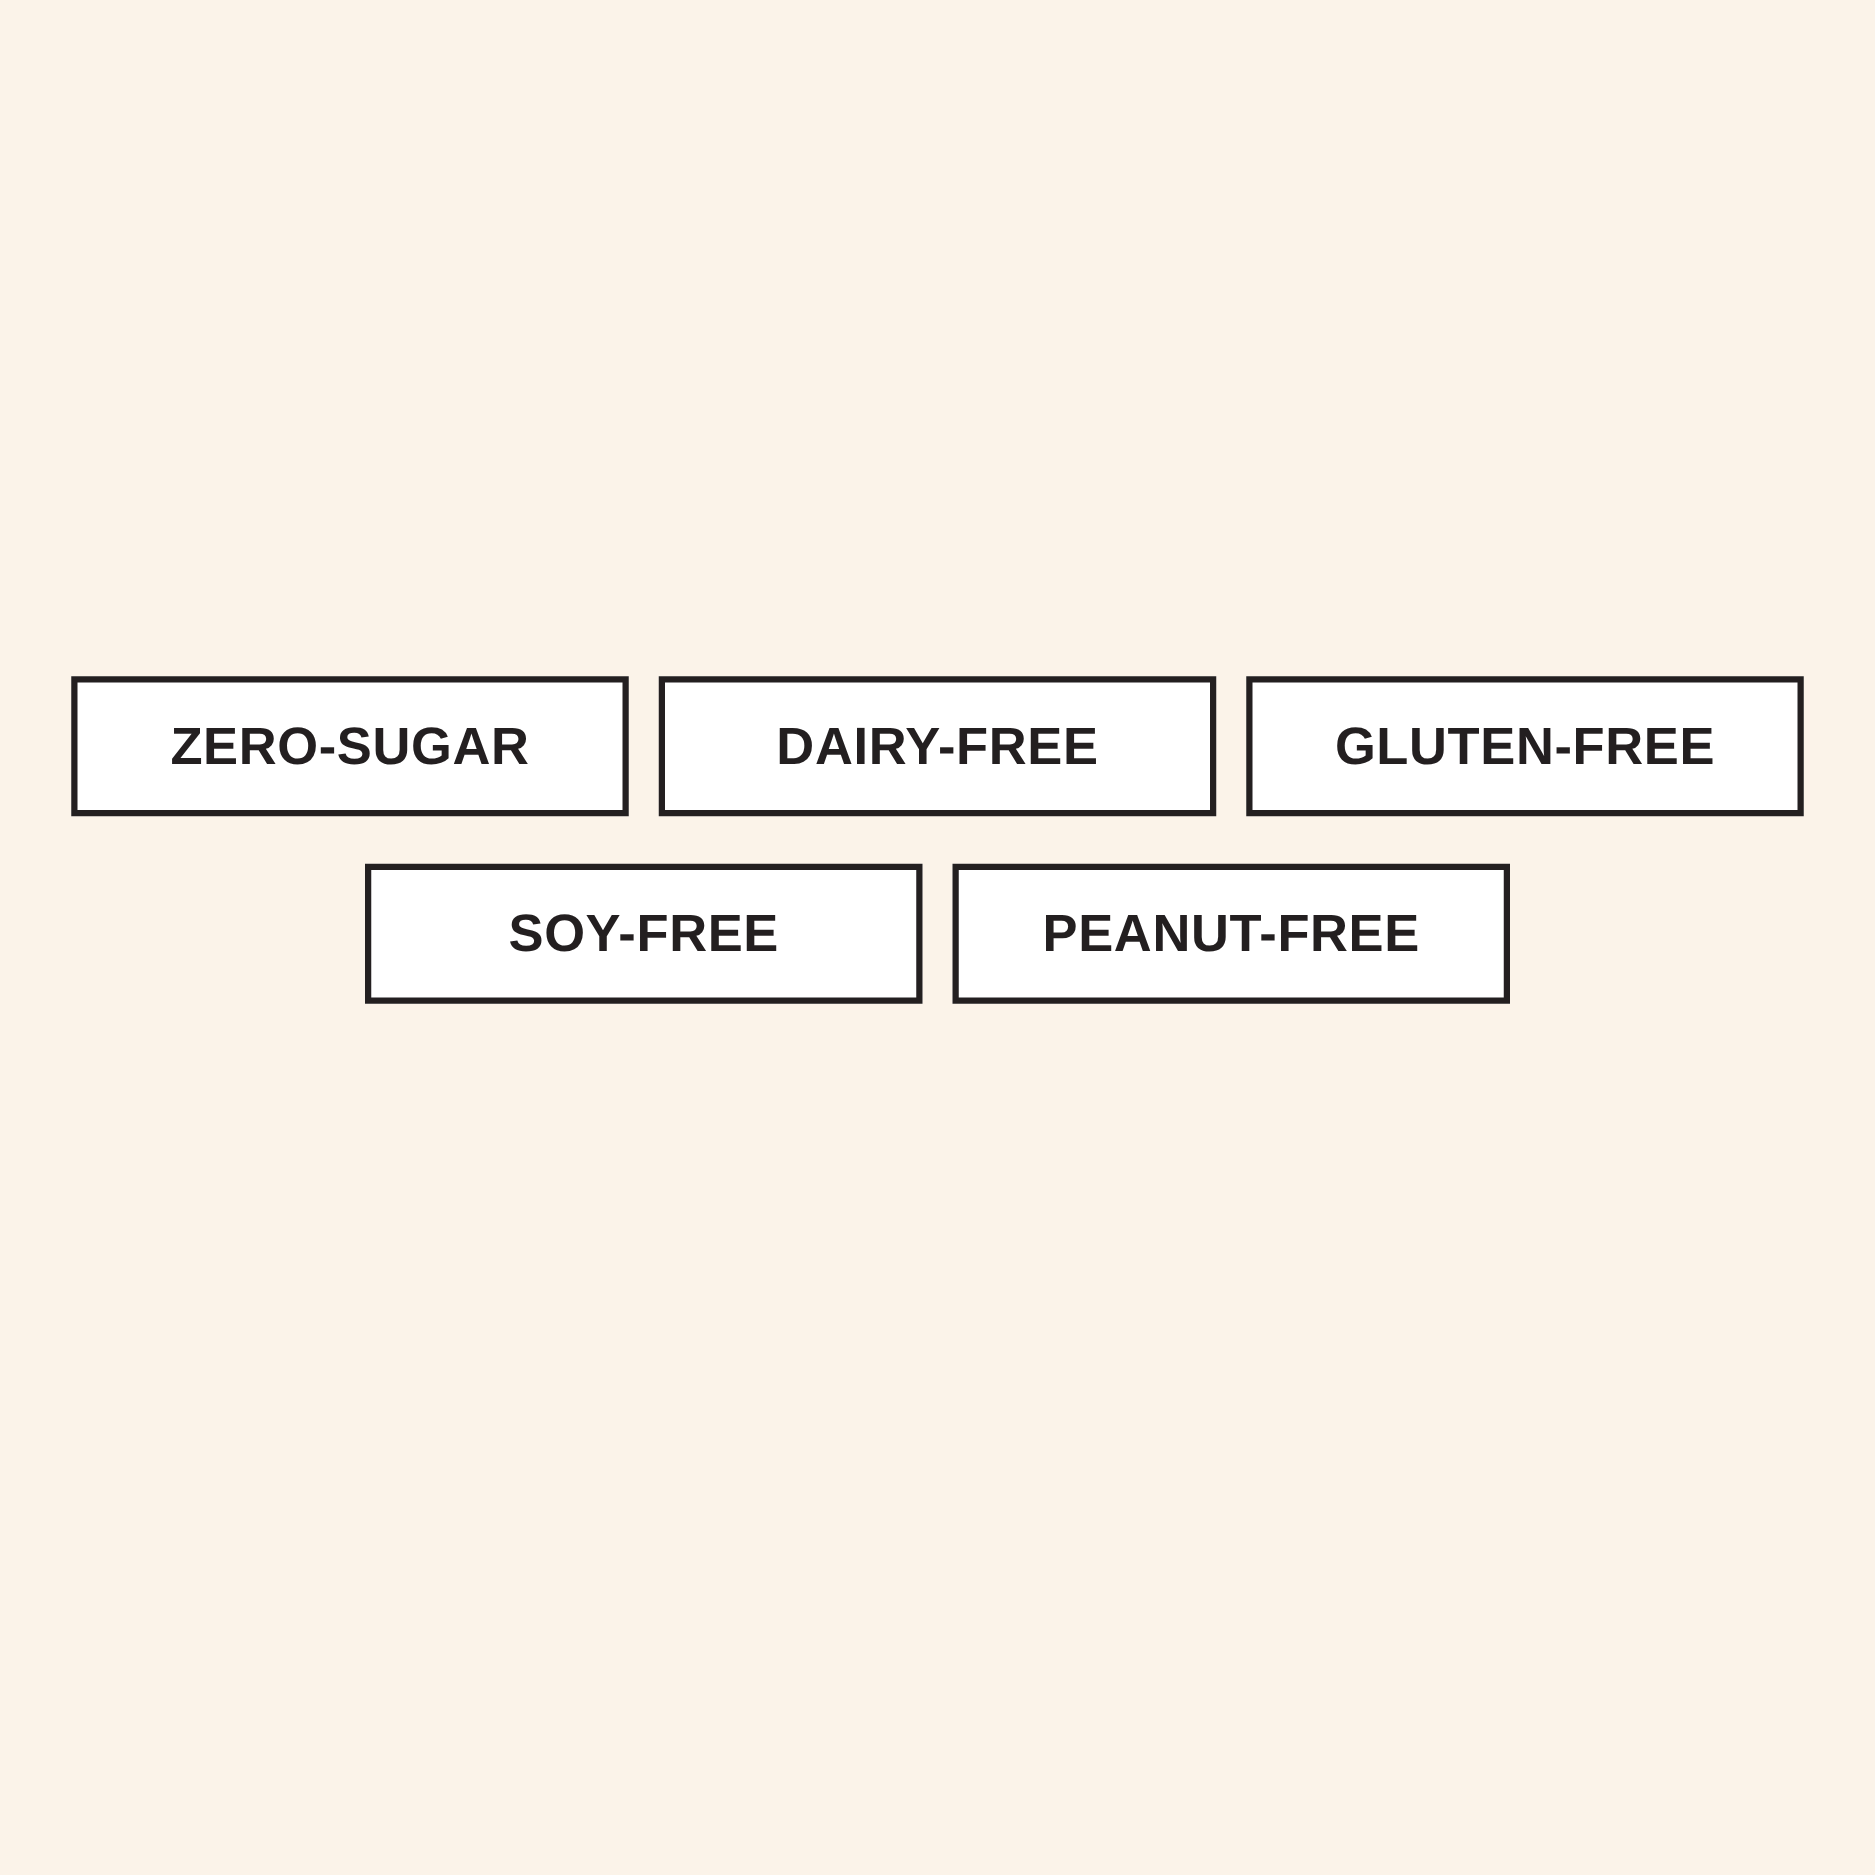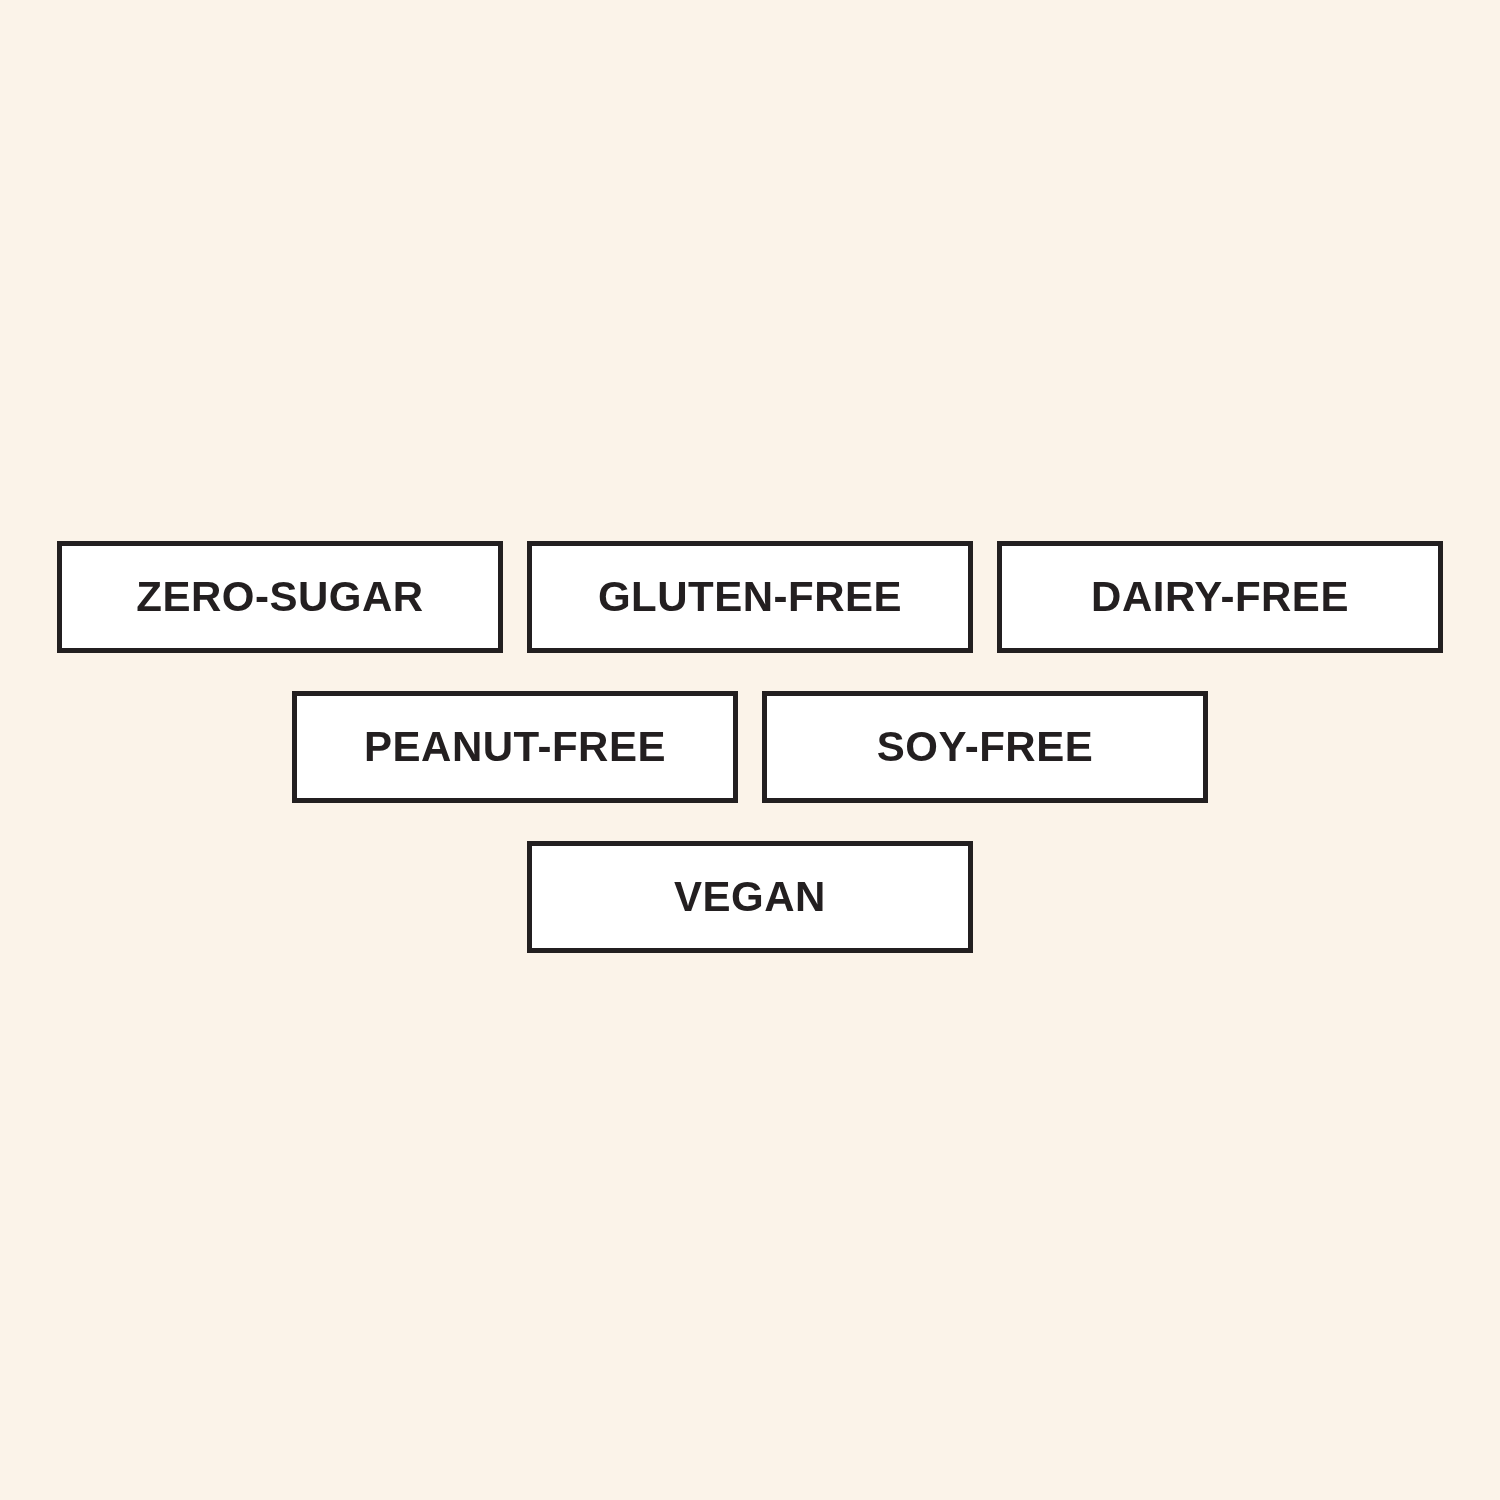--- a/index.html
+++ b/index.html
@@ -61,36 +61,31 @@
 <body>
 
 <div class="canvas">
   <div class="badge-grid">
 
     <div class="badge-row">
       <div class="badge">
         <span class="badge-label">ZERO-SUGAR</span>
       </div>
       <div class="badge">
-        <span class="badge-label">GLUTEN-FREE</span>
+        <span class="badge-label">DAIRY-FREE</span>
       </div>
       <div class="badge">
-        <span class="badge-label">DAIRY-FREE</span>
+        <span class="badge-label">GLUTEN-FREE</span>
       </div>
     </div>
 
     <div class="badge-row">
       <div class="badge">
-        <span class="badge-label">PEANUT-FREE</span>
+        <span class="badge-label">SOY-FREE</span>
       </div>
       <div class="badge">
-        <span class="badge-label">SOY-FREE</span>
+        <span class="badge-label">PEANUT-FREE</span>
       </div>
     </div>
 
-    <div class="badge-row">
-      <div class="badge">
-        <span class="badge-label">VEGAN</span>
-      </div>
-    </div>
 
   </div>
 </div>
 
 </body></html>

